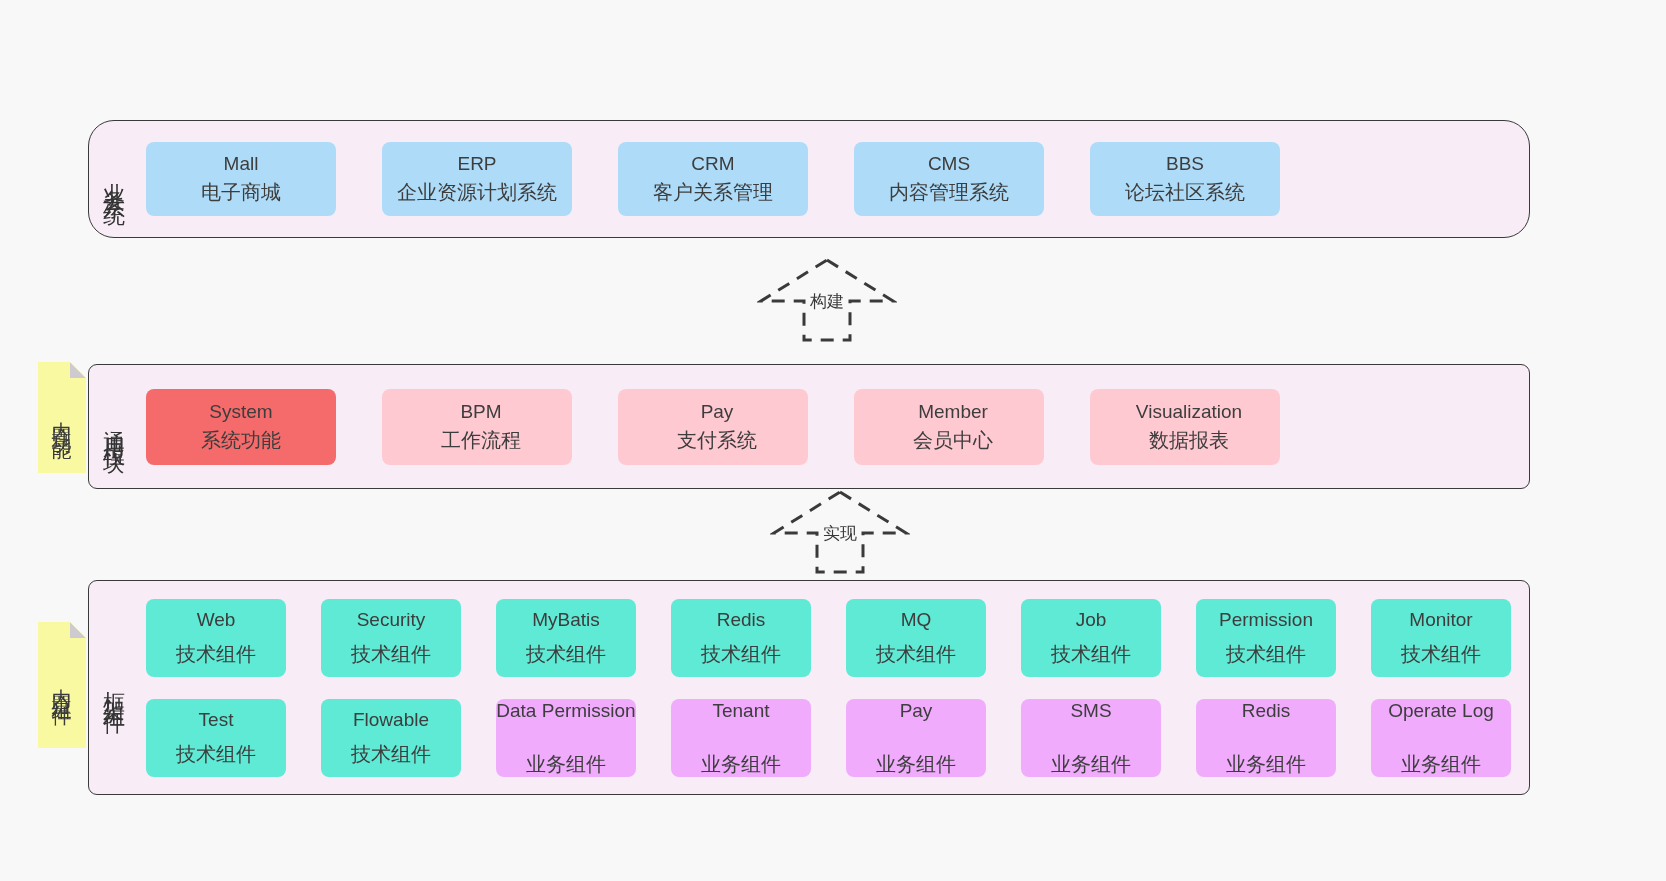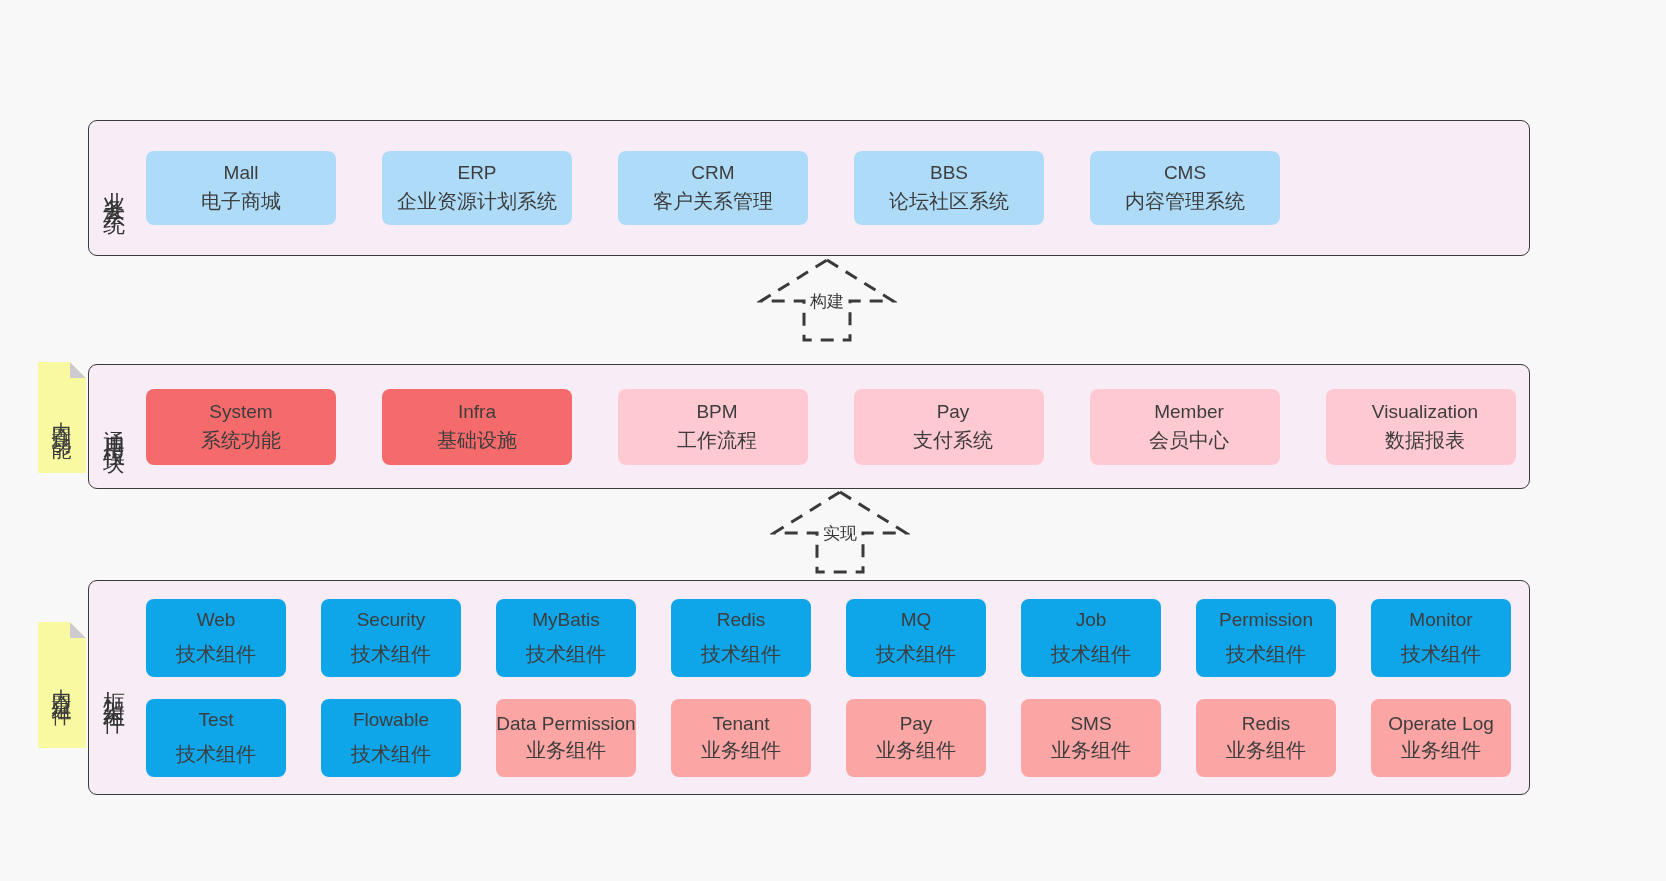--- a/index.html
+++ b/index.html
@@ -30,22 +30,22 @@
     text-align:center;line-height:1.42;flex:0 0 auto;
   }
   .box .bname{font-size:19px;}
   .box .bdesc{font-size:20px;}
   .w190{width:190px;}
   .h74{height:74px;}
   .h76{height:76px;}
   .blue{background:#aedcf8;}
   .red{background:#f56b6b;}
   .pink{background:#ffc9d2;padding-left:8px;}
-  .green{background:#0ea5e9;gap:8px;}
-  .lightgreen{background:#fca5a5;}
+  .green{background:#5eead4;gap:8px;}
+  .lightgreen{background:#f0abfc;justify-content:space-between;}
   .grid{
     flex:1;display:grid;grid-template-columns:repeat(8,140px);
     column-gap:35px;row-gap:22px;align-content:center;padding:0 14px 0 7px;
   }
   .grid .box{width:140px;height:78px;line-height:1.3;}
   .sticky{
     position:absolute;left:38px;width:48px;z-index:1;
     background:#f9f9a2;
     clip-path:polygon(0 0, calc(100% - 16px) 0, 100% 16px, 100% 100%, 0 100%);
     display:flex;align-items:center;justify-content:center;
@@ -60,21 +60,21 @@
     font-size:20px;letter-spacing:6px;color:#3a3a3a;line-height:1;
   }
   .arrow{
     position:absolute;width:140px;height:86px;z-index:1;text-decoration:underline;
   }
   .arrow svg{display:block;width:100%;height:100%;}
   .arrow .alabel{
     position:absolute;left:50%;top:44px;transform:translate(-50%,-50%);
     background:#f8f8f8;padding:2px 3px;font-size:17px;color:#3a3a3a;white-space:nowrap;
   }
-  #panel-business{top:120px;height:136px;}
+  #panel-business{top:120px;height:118px;border-radius:26px;}
   #panel-modules{top:364px;height:125px;}
   #panel-components{top:580px;height:215px;}
   #arrow-build{left:757px;top:257px;}
   #arrow-implement{left:770px;top:489px;}
   #sticky-functions{top:362px;height:111px;}
   #sticky-components{top:622px;height:126px;}
 </style>
 </head>
 <body>
 
@@ -89,26 +89,26 @@
     </div>
     <div class="box blue w190 h74">
       <span class="bname">ERP</span>
       <span class="bdesc">企业资源计划系统</span>
     </div>
     <div class="box blue w190 h74">
       <span class="bname">CRM</span>
       <span class="bdesc">客户关系管理</span>
     </div>
     <div class="box blue w190 h74">
+      <span class="bname">CMS</span>
+      <span class="bdesc">内容管理系统</span>
+    </div>
+    <div class="box blue w190 h74">
       <span class="bname">BBS</span>
       <span class="bdesc">论坛社区系统</span>
-    </div>
-    <div class="box blue w190 h74">
-      <span class="bname">CMS</span>
-      <span class="bdesc">内容管理系统</span>
     </div>
   </div>
 </div>
 
 <div class="arrow" id="arrow-build">
   <svg viewBox="0 0 140 86">
     <polygon points="70,3 136,44 93,44 93,83 47,83 47,44 4,44" fill="none" stroke="#3a3a3a" stroke-width="3" stroke-dasharray="13 9"></polygon>
   </svg>
   <span class="alabel">构建</span>
 </div>
@@ -120,24 +120,20 @@
 
 <div class="panel" id="panel-modules">
   <div class="side-label">
     <span>通用模块</span>
   </div>
   <div class="boxes">
     <div class="box red w190 h76">
       <span class="bname">System</span>
       <span class="bdesc">系统功能</span>
     </div>
-    <div class="box red w190 h76">
-      <span class="bname">Infra</span>
-      <span class="bdesc">基础设施</span>
-    </div>
     <div class="box pink w190 h76">
       <span class="bname">BPM</span>
       <span class="bdesc">工作流程</span>
     </div>
     <div class="box pink w190 h76">
       <span class="bname">Pay</span>
       <span class="bdesc">支付系统</span>
     </div>
     <div class="box pink w190 h76">
       <span class="bname">Member</span>

